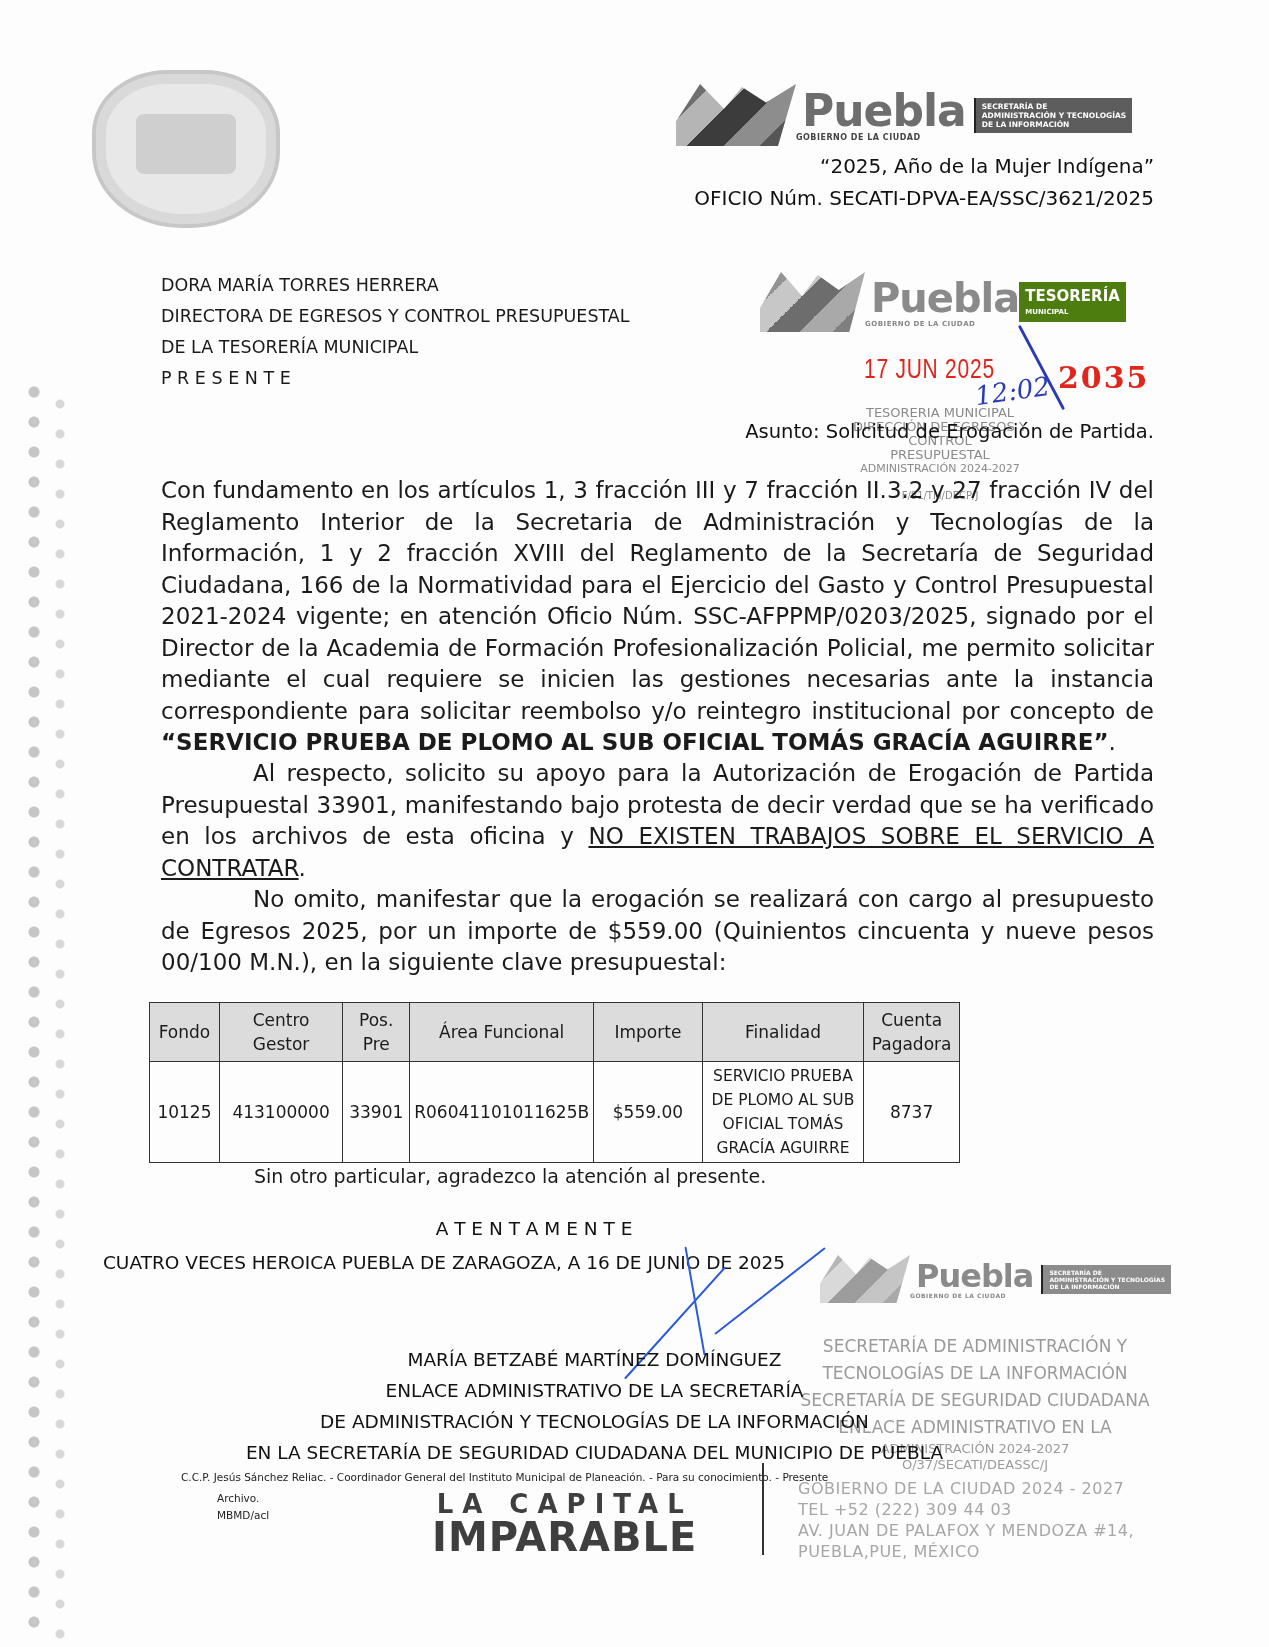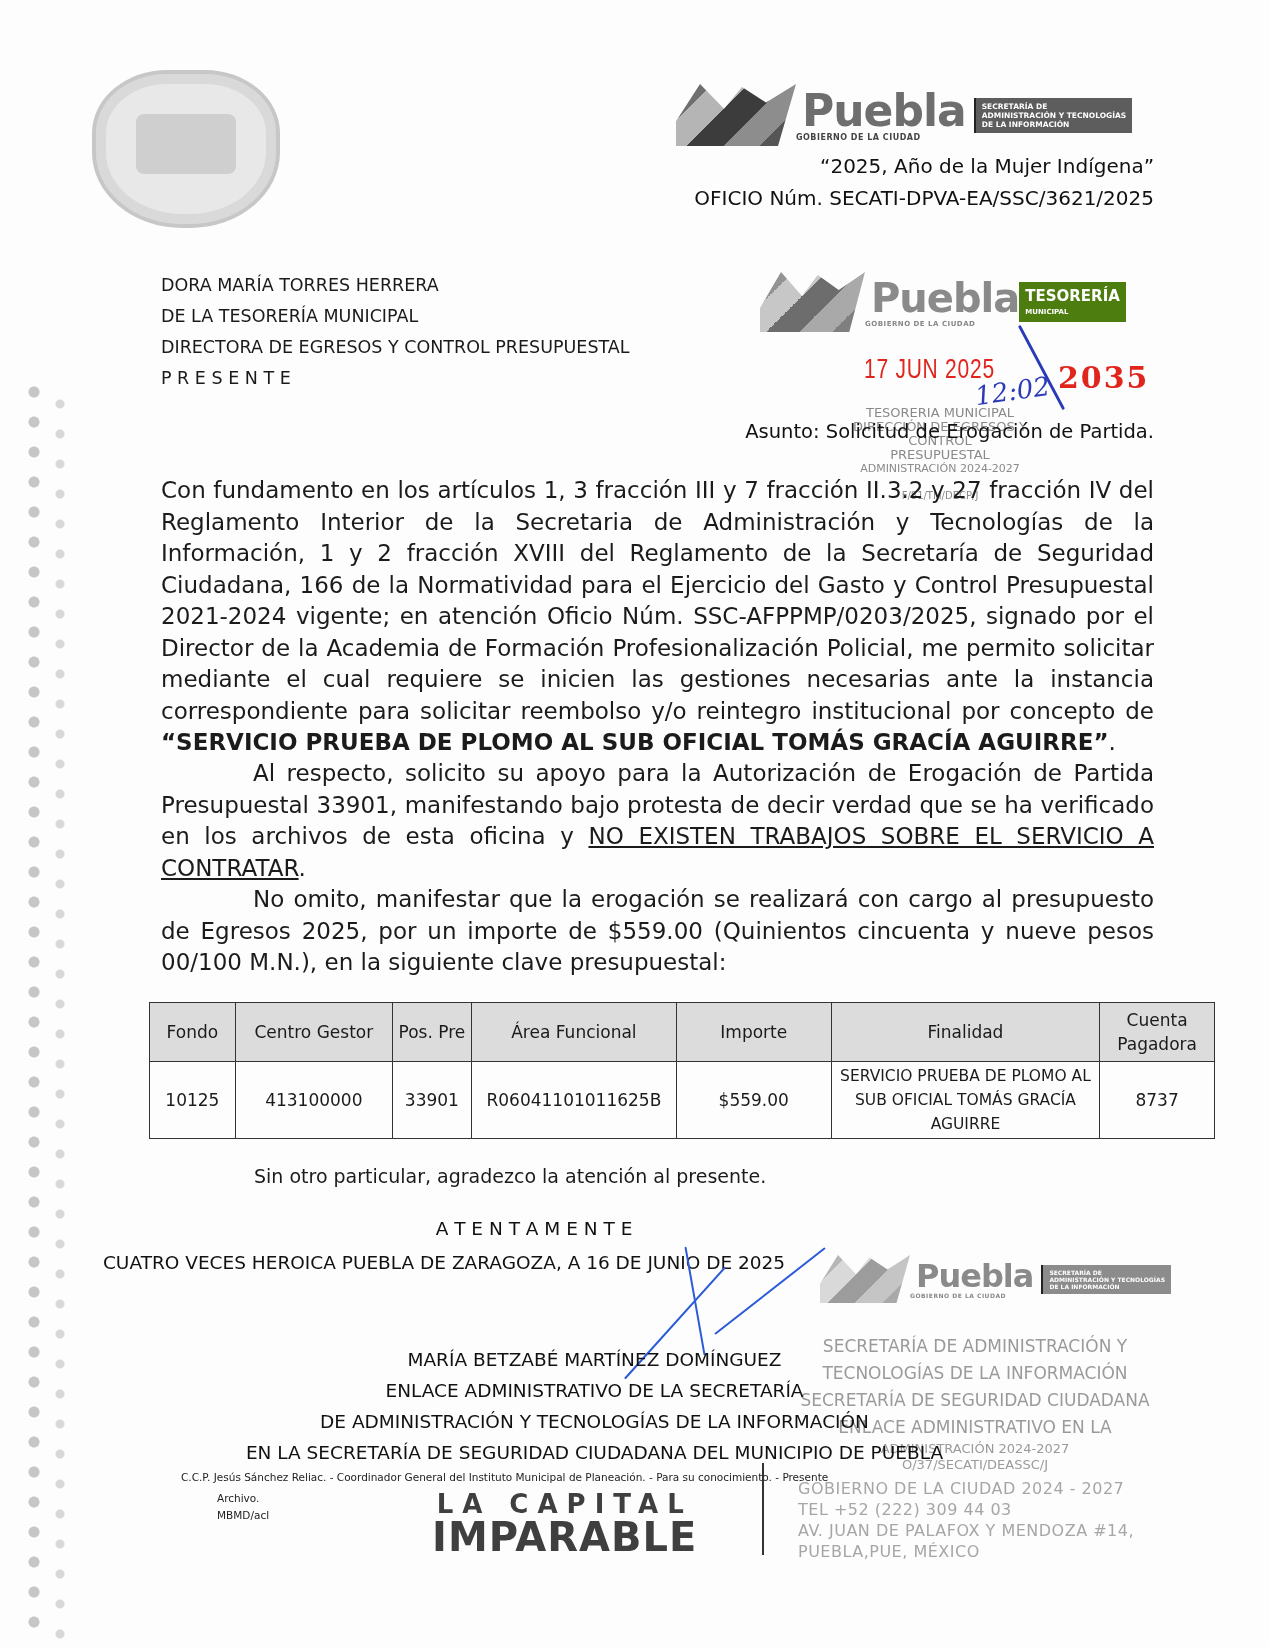--- a/index.html
+++ b/index.html
@@ -23,21 +23,21 @@
   .tes-box{background:#4d7c0f;color:#fff;font-weight:bold;font-size:15px;padding:6px 6px 2px;line-height:16px;}
   .tes-box small{display:block;font-size:7px;}
   .red-num{position:absolute;left:1058px;top:312px;color:#e0261c;font-family:"DejaVu Serif",serif;font-weight:bold;font-size:30px;letter-spacing:2px;margin-top:48px;}
   .red-date{position:absolute;left:864px;top:353px;color:#e0261c;font-family:"Liberation Sans",sans-serif;font-size:28px;transform:scaleX(.75);transform-origin:left;letter-spacing:1px;}
   .blue-time{position:absolute;left:975px;top:376px;color:#2b3bb8;font-family:"DejaVu Serif",serif;font-style:italic;font-size:26px;transform:rotate(-8deg);}
   .blue-slash{position:absolute;left:1040px;top:320px;width:3px;height:95px;background:#2b3bb8;transform:rotate(-28deg);border-radius:2px;}
   .gray-stamp{position:absolute;color:#8a8a8a;text-align:center;font-family:"DejaVu Sans",sans-serif;}
   .asunto{position:absolute;right:115px;top:420px;font-size:19.5px;color:#111;}
   .body-p{position:absolute;left:161px;width:993px;font-size:23px;line-height:31.5px;text-align:justify;color:#1b1b1b;}
   .indent{text-indent:92px;}
-  table.clave{position:absolute;left:149px;top:1002px;width:1066px;border-collapse:collapse;font-size:17px;}
+  table.clave{position:absolute;left:149px;top:1002px;width:811px;border-collapse:collapse;font-size:17px;}
   table.clave th{background:#dcdcdc;font-weight:normal;border:1.5px solid #333;padding:3px 4px;height:52px;line-height:24px;}
   table.clave td{border:1.5px solid #333;text-align:center;padding:2px 4px;height:72px;line-height:24px;}
   table.clave td.fin{font-size:15.5px;}
   .closing{position:absolute;left:0;width:1068px;text-align:center;font-size:18.5px;color:#111;}
   .sig-line{position:absolute;background:#2b5bd6;height:2px;border-radius:1px;}
   .stamp-sec{position:absolute;left:820px;top:1255px;}
   .stamp-sec .logo-art{width:90px;height:48px;opacity:.5;}
   .stamp-sec .puebla-word{font-size:32px;color:#8a8a8a;line-height:32px;}
   .stamp-sec .dept-box{background:#8c8c8c;font-size:6px;line-height:7px;}
   .sec-lines{position:absolute;left:800px;top:1333px;width:350px;text-align:center;color:#9a9a9a;font-size:17px;line-height:27px;}
@@ -69,22 +69,22 @@
     <div>SECRETARÍA DE</div>
     <div>ADMINISTRACIÓN Y TECNOLOGÍAS</div>
     <div>DE LA INFORMACIÓN</div>
   </div>
 </div>
 <div class="hdr-text" style="top:154px;">“2025, Año de la Mujer Indígena”</div>
 <div class="hdr-text" style="top:186px;">OFICIO Núm. SECATI-DPVA-EA/SSC/3621/2025</div>
 
 <div class="addressee">
   <div>DORA MARÍA TORRES HERRERA</div>
+  <div>DIRECTORA DE EGRESOS Y CONTROL PRESUPUESTAL</div>
   <div>DE LA TESORERÍA MUNICIPAL</div>
-  <div>DIRECTORA DE EGRESOS Y CONTROL PRESUPUESTAL</div>
   <div>P R E S E N T E</div>
 </div>
 
 <div class="logo-row stamp-tes">
   <div class="logo-art"></div>
   <div>
     <div class="puebla-word" style="color:#8a8a8a;font-size:40px;">Puebla</div>
     <div class="gobierno" style="color:#888;font-size:7px;">GOBIERNO DE LA CIUDAD</div>
   </div>
   <div class="tes-box">

